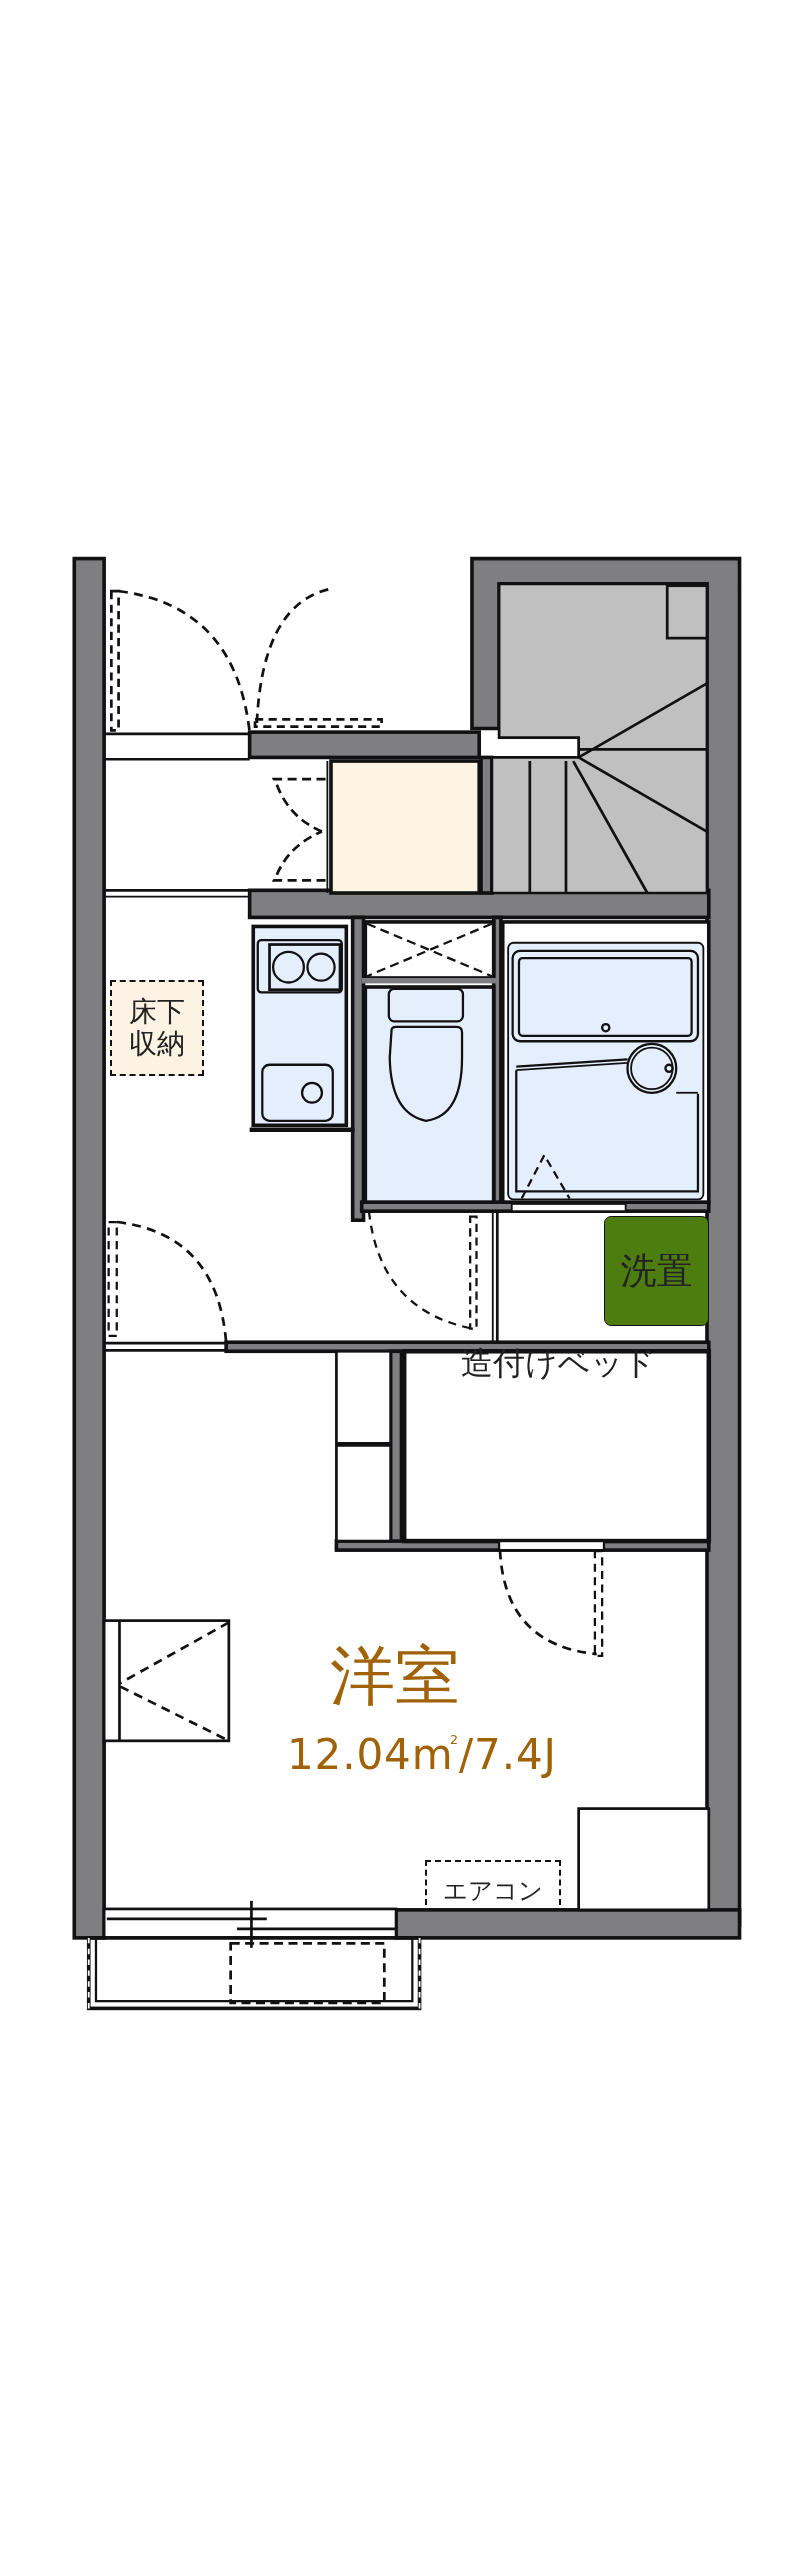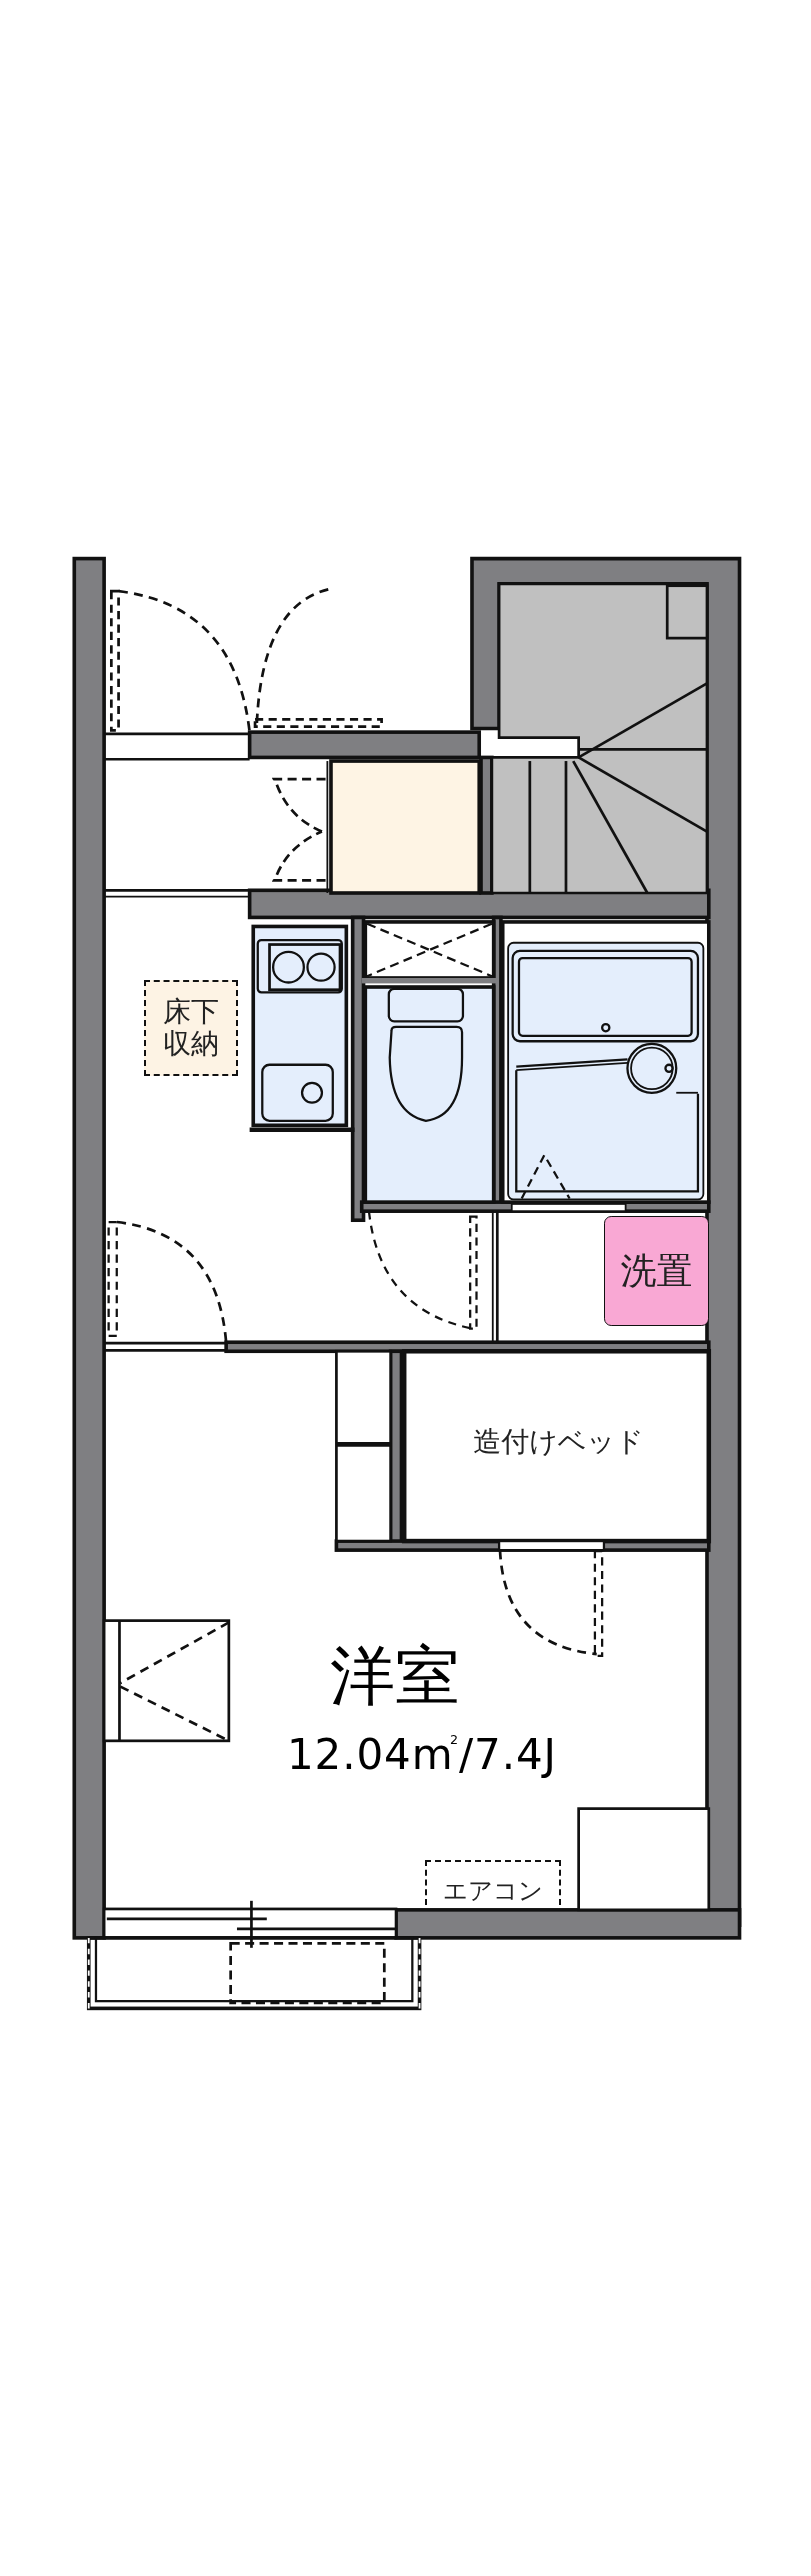--- a/index.html
+++ b/index.html
@@ -1,22 +1,22 @@
 <!DOCTYPE html>
 <html style="font-size:14.5px"><head>
 <meta charset="utf-8">
 <style>
   html, body { margin: 0; padding: 0; background: #ffffff; }
   body { width: 812px; height: 2576px; position: relative; overflow: hidden; }
   .plan { position: absolute; left: 0; top: 0; width: 812px; height: 2576px; }
-  .lbl { position: absolute; font-family: "DejaVu Sans", "Liberation Sans", sans-serif; color: #000000; white-space: nowrap; line-height: 1; }
+  .lbl { position: absolute; font-family: "DejaVu Sans", "Liberation Sans", sans-serif; color: #a16207; white-space: nowrap; line-height: 1; }
   .lbl-box { position: absolute; display: flex; flex-direction: column; align-items: center; justify-content: center; font-family: "DejaVu Sans", "Liberation Sans", sans-serif; color: #222; line-height: 1.15; }
-  .storage-tag { left: 144px; top: 980px; width: 94px; height: 96px; background: #fdf3e4; border: 2.7px dashed #111; box-sizing: border-box; font-size: 28px; }
-  .washer { left: 604px; top: 1216px; width: 105px; height: 110px; background: #f9a8d4; border: 1.8px solid #111; border-radius: 7.2px; box-sizing: border-box; font-size: 36px; }
-  .bed-label { left: 405px; top: 1365px; width: 307px; height: 154px; font-size: 28px; line-height: 1.45; }
+  .storage-tag { left: 110px; top: 980px; width: 94px; height: 96px; background: #fdf3e4; border: 2.7px dashed #111; box-sizing: border-box; font-size: 28px; }
+  .washer { left: 604px; top: 1216px; width: 105px; height: 110px; background: #4d7c0f; border: 1.8px solid #111; border-radius: 7.2px; box-sizing: border-box; font-size: 36px; }
+  .bed-label { left: 405px; top: 1286px; width: 307px; height: 154px; font-size: 32px; line-height: 1.45; }
   .room-name { left: 330px; top: 1643px; font-size: 65px; }
   .room-size { left: 249px; top: 1734px; font-size: 42px; letter-spacing: 0.9px; margin-left: 38px; }
   .room-size sup { font-size: 12.7px; vertical-align: 25px; margin-left: -3.6px; }
   .ac-tag { left: 425px; top: 1860px; width: 136px; height: 45px; border: 2.3px dashed #111; box-sizing: border-box; font-size: 24.4px; border-bottom: none; justify-content: flex-end; }
 </style>
 </head>
 <body>
 
 <svg class="plan" width="812" height="2576" viewBox="0 0 898 2850" xmlns="http://www.w3.org/2000/svg">
 

